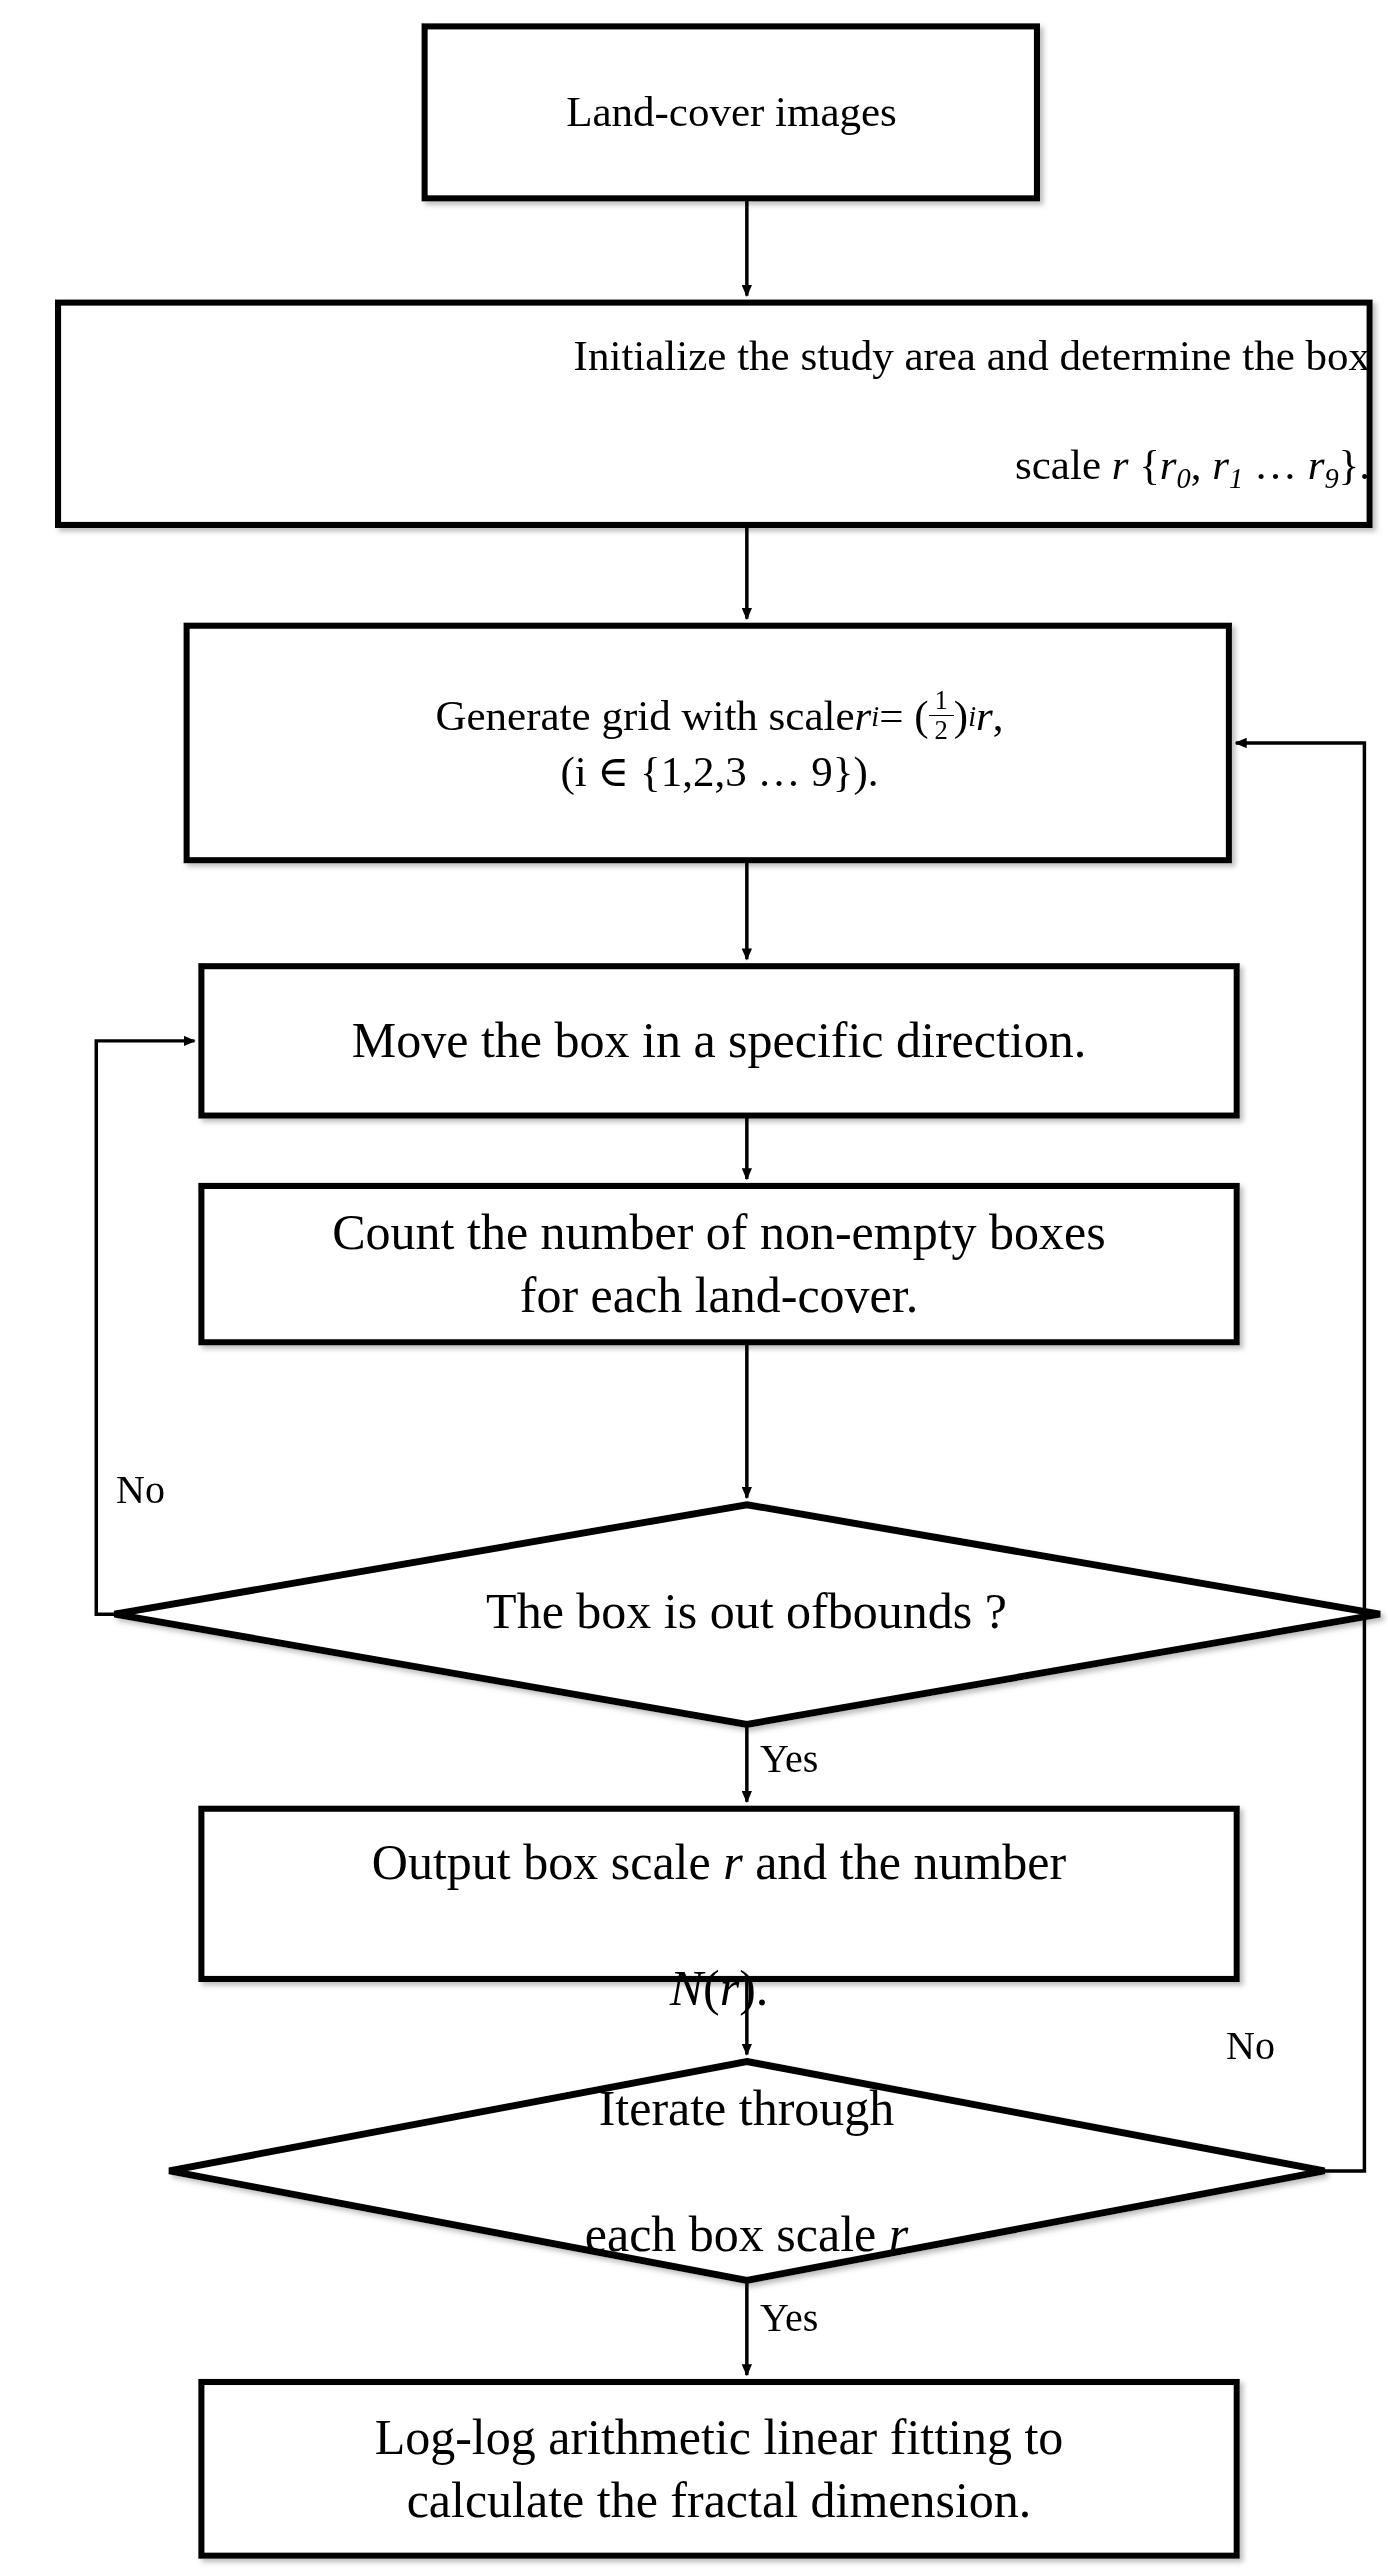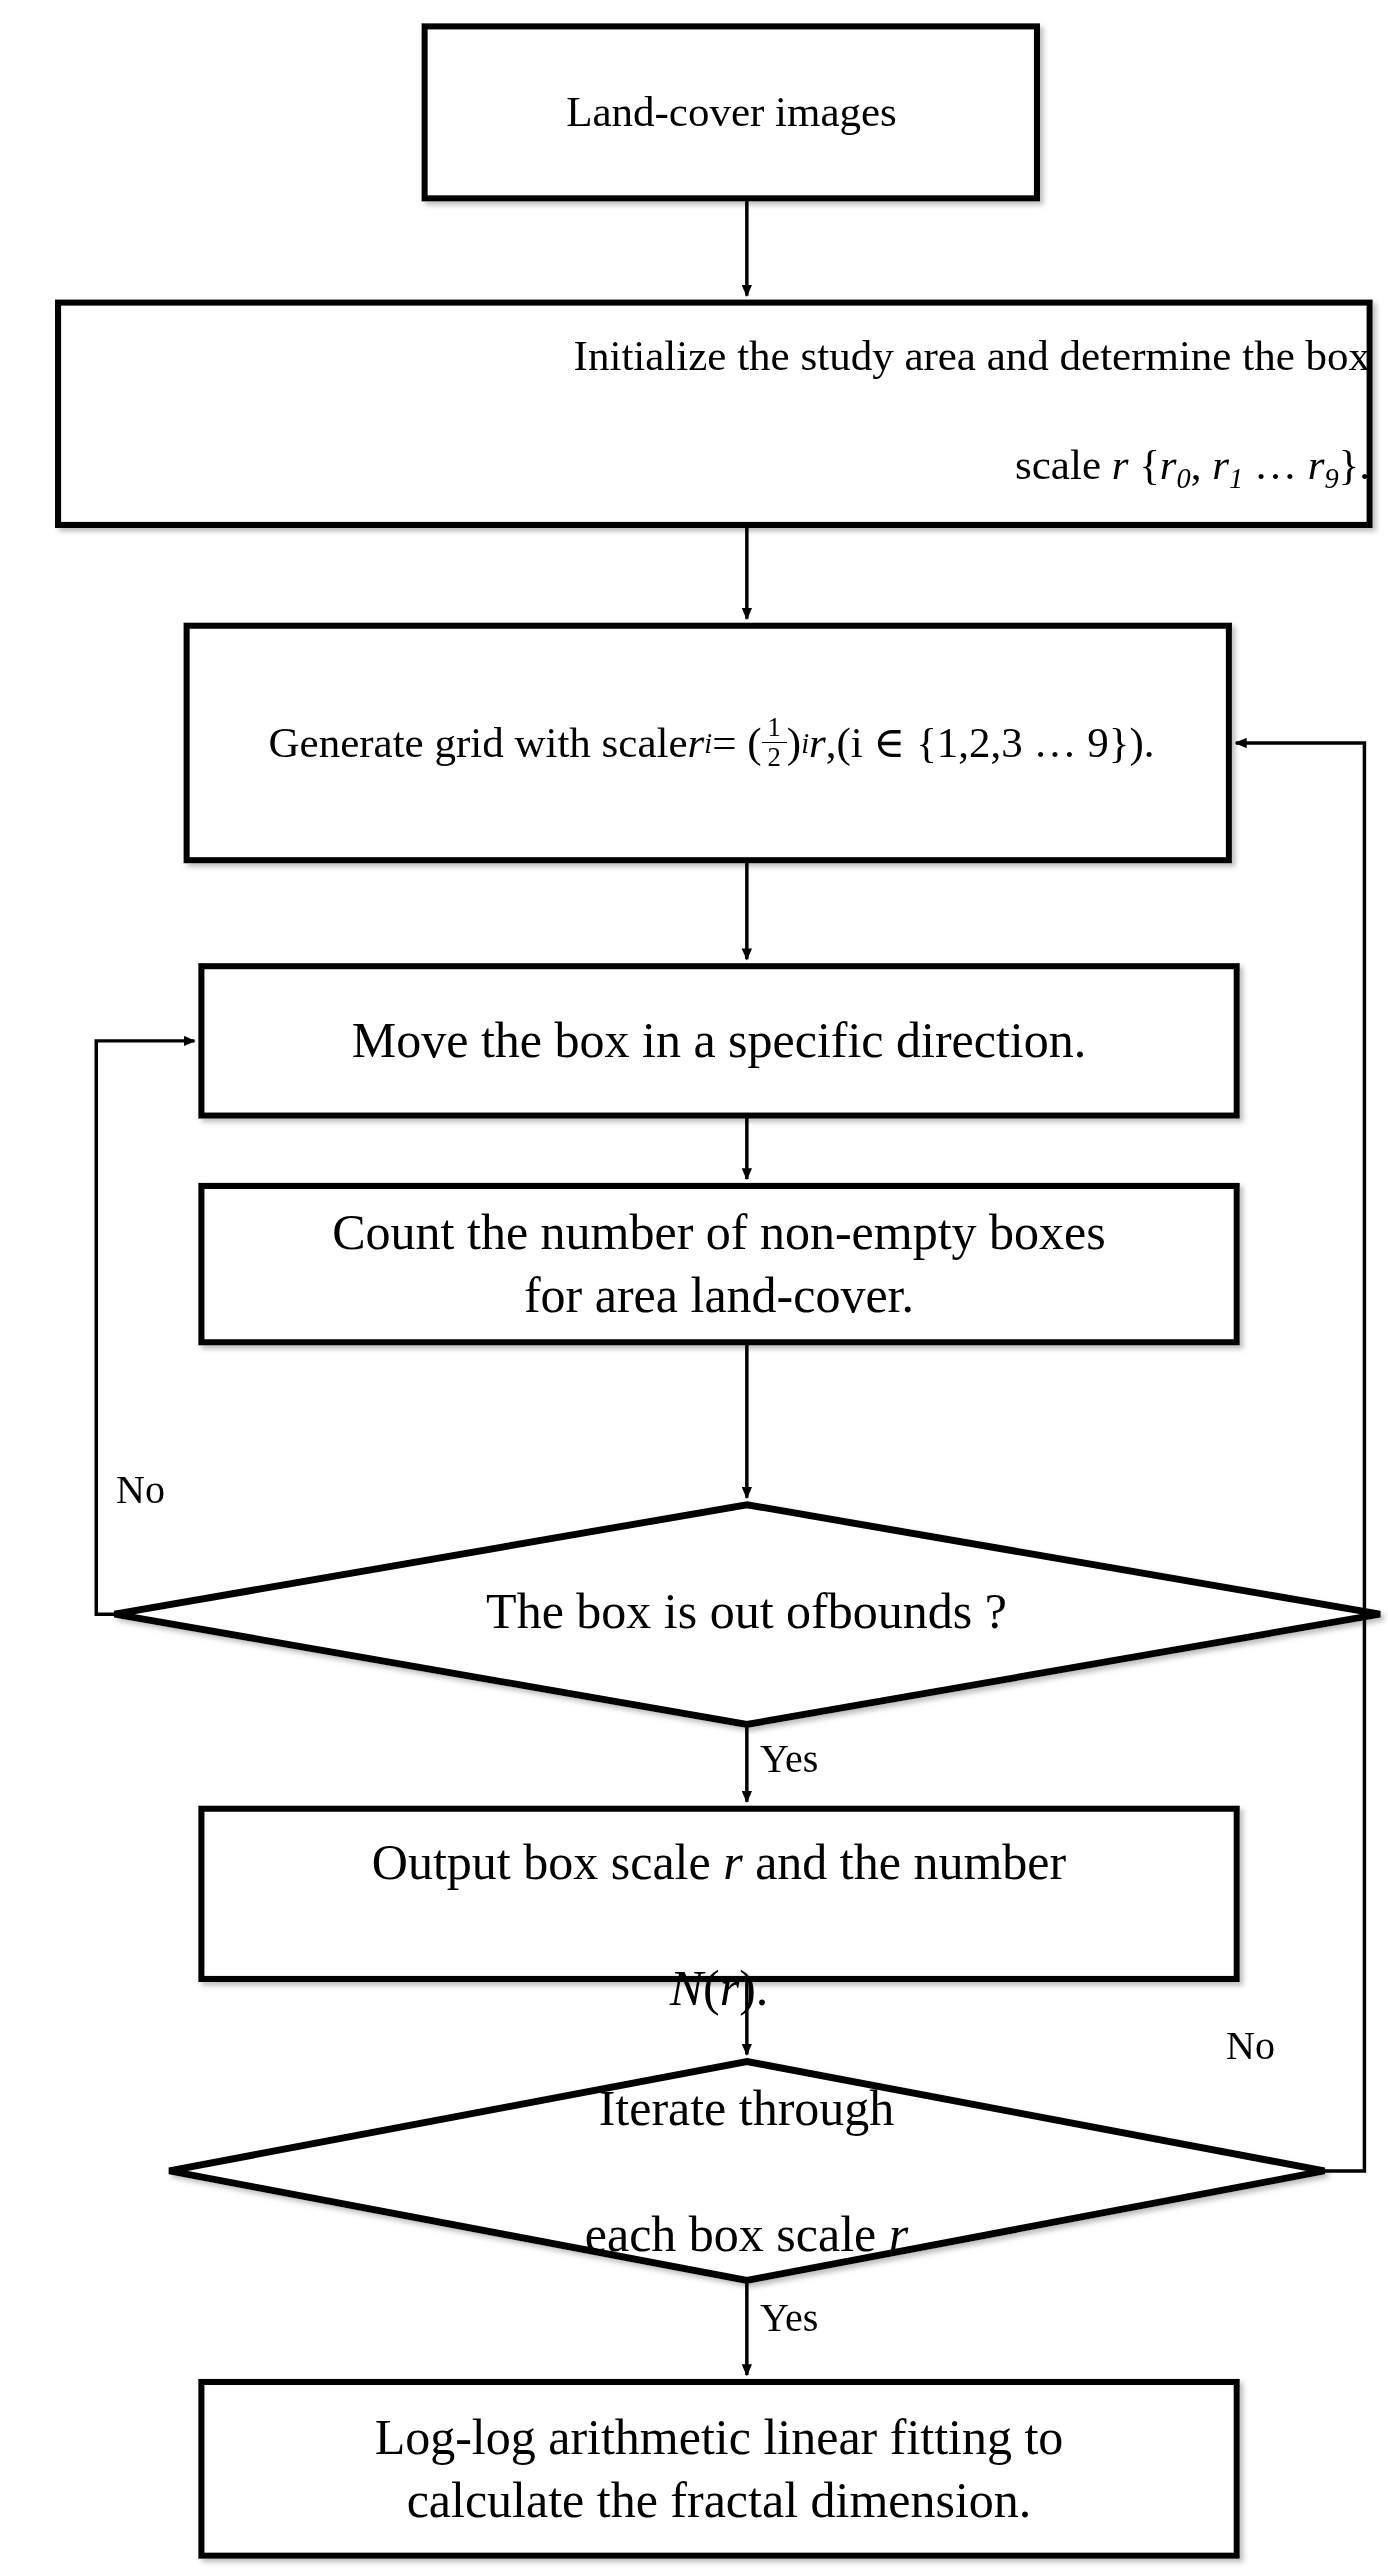--- a/index.html
+++ b/index.html
@@ -115,34 +115,34 @@
     <span class="tx">Land-cover images</span>
   </div>
 
   <div class="node-text sz-lg" style="left:26px;top:302px;width:1312px;height:222px;flex-direction:column;align-items:flex-end;">
     <span class="tx">Initialize the study area and determine the box</span>
     <span class="tx">
       <span>scale </span><span class="mathit">r</span><span> {</span><span class="mathit">r</span><span class="sub">0</span><span>, </span><span class="mathit">r</span><span class="sub">1</span><span> … </span><span class="mathit">r</span><span class="sub">9</span><span>}.</span>
     </span>
   </div>
 
-  <div class="node-text sz-lg" style="left:158px;top:626px;width:1043px;height:235px;">
+  <div class="node-text sz-lg" style="left:166px;top:626px;width:1043px;height:235px;flex-direction:column;">
     <span class="tx" style="display:flex;align-items:center;justify-content:center;">
       <span>Generate grid with scale </span><span class="mathit">r</span><span class="sub">i</span><span> = (</span><span class="frac"><span class="num">1</span><span class="bar"></span><span class="den">2</span></span><span>)</span><span class="sup">i</span><span class="mathit">r</span><span> ,</span>
     </span>
     <span class="tx mathit" style="font-style:normal;text-align:center;">(i ∈ {1,2,3 … 9}).</span>
   </div>
 
   <div class="node-text sz-md" style="left:169px;top:966px;width:1036px;height:149px;">
     <span class="tx">Move the box in a specific direction.</span>
   </div>
 
   <div class="node-text sz-md" style="left:169px;top:1186px;width:1036px;height:156px;flex-direction:column;">
     <span class="tx">Count the number of non-empty boxes</span>
-    <span class="tx">for area land-cover.</span>
+    <span class="tx">for each land-cover.</span>
   </div>
 
   <div class="node-text sz-md" style="left:408px;top:1529px;width:613px;height:165px;flex-direction:row;">
     <span class="tx">The box is out of</span>
     <span class="tx">bounds ?</span>
   </div>
 
   <div class="node-text sz-md" style="left:169px;top:1809px;width:1036px;height:170px;flex-direction:column;">
     <span class="tx">
       <span>Output box scale </span><span class="mathit">r</span><span> and the number</span>

